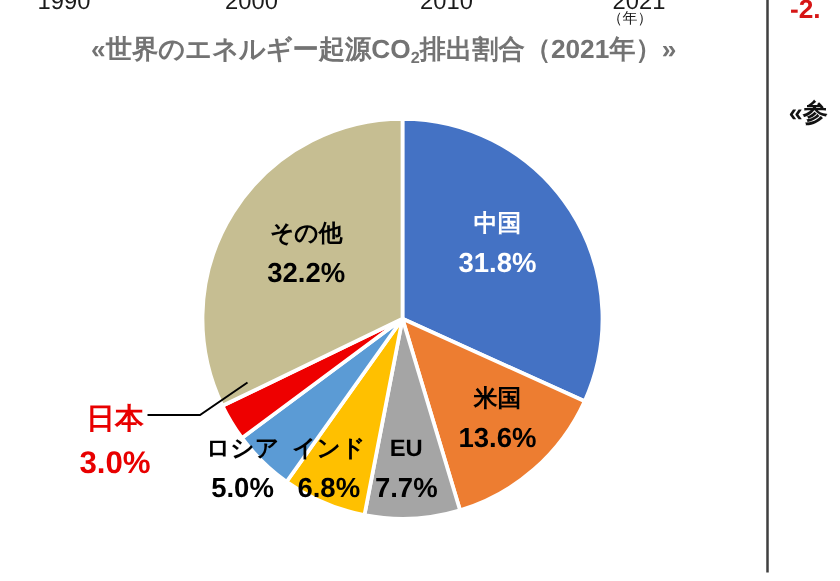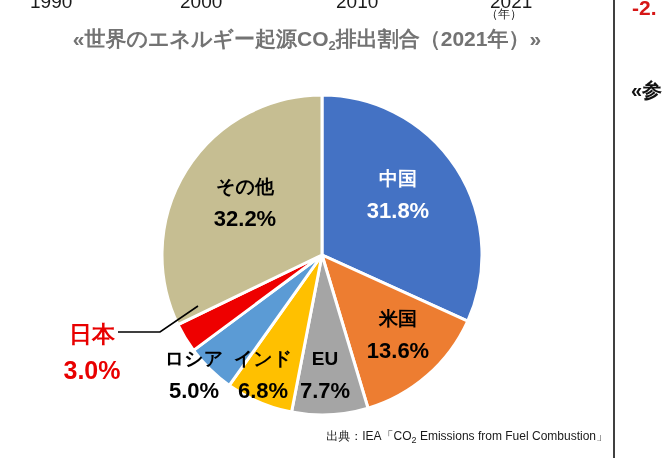--- a/index.html
+++ b/index.html
@@ -120,15 +120,14 @@
           <text x="194" y="300" class="slice-label lbl-name lbl-dark">ロシア</text>
           <text x="194" y="332" class="slice-label lbl-val lbl-dark">5.0%</text>
           <text x="92" y="276" class="slice-label lbl-jp lbl-jp-name">日本</text>
           <text x="92" y="312" class="slice-label lbl-jp lbl-jp-val">3.0%</text>
           <text x="245" y="128" class="slice-label lbl-name lbl-dark">その他</text>
           <text x="245" y="160" class="slice-label lbl-val lbl-dark">32.2%</text>
         </g>
     </svg>
   </div>
 
-  <div class="source"><span>出典：IEA「CO</span><sub>2</sub><span> Emissions from Fuel Combustion」</span></div>
 
 </div>
 
 </body></html>

